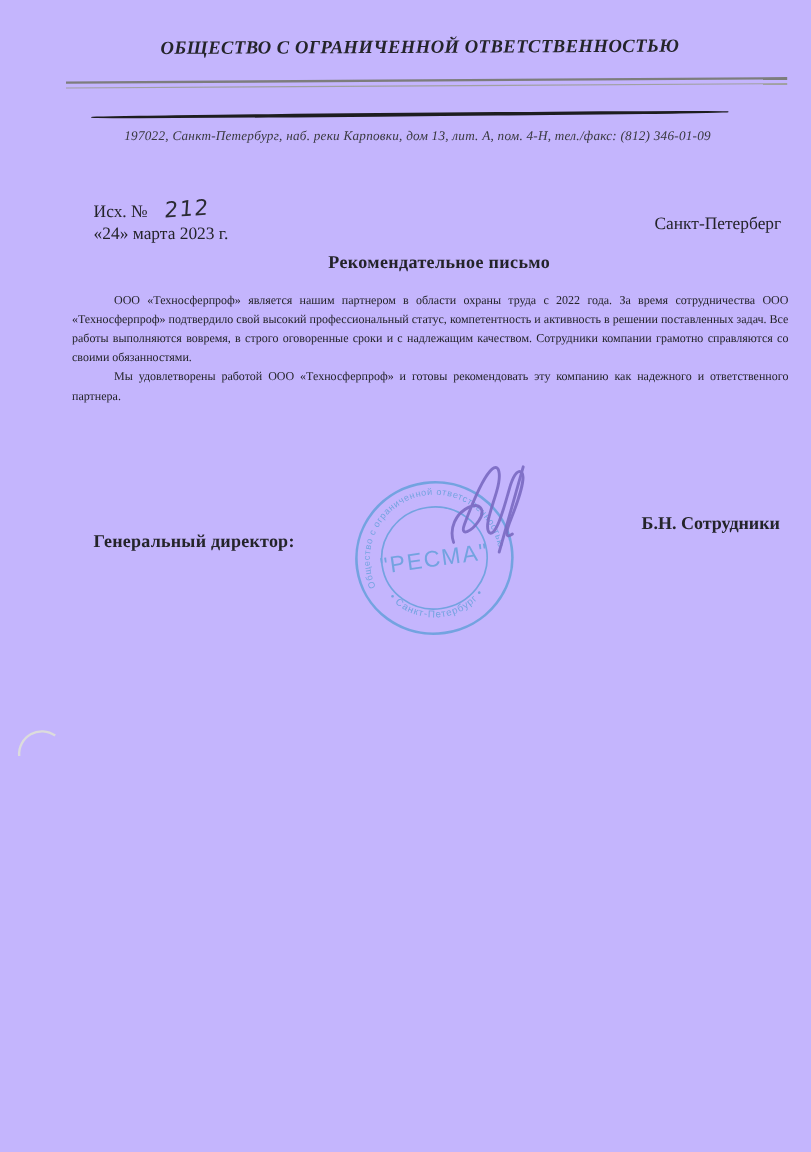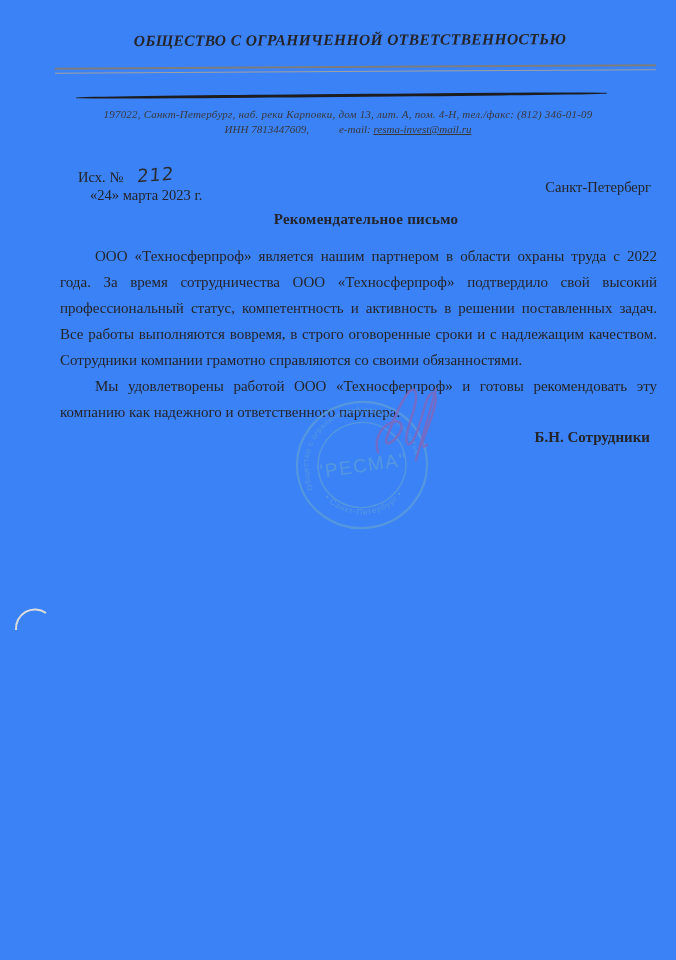--- a/index.html
+++ b/index.html
@@ -1,19 +1,19 @@
 <!DOCTYPE html>
 <html><head>
 <meta charset="utf-8">
 <style>
   html,body{margin:0;padding:0;background:#ffffff;}
   .page{
     position:relative;
     width:676px;height:960px;
-    background:#3b82f6;
+    background:#c4b5fd;
     overflow:hidden;
     font-family:"Liberation Serif", serif;
     color:#24242a;
   }
   .abs{position:absolute;}
 
   .company-type{
     top:31px;left:50px;width:600px;
     text-align:center;
     font-size:15.5px;font-weight:bold;font-style:italic;
@@ -64,37 +64,36 @@
     margin-left:14px;
     font-size:18px;
     font-family:"DejaVu Sans", sans-serif;
     transform:rotate(-4deg) skewX(-8deg) translateY(-1px);
     letter-spacing:1px;
     color:#2b2b33;
   }
   .date-line{
     top:187px;left:78px;
     font-size:14.5px;
-    margin-left:12px;
   }
   .city{
     top:179px;right:25px;
     font-size:14.5px;
     margin-left:37px;
   }
   .letter-title{
     top:211px;left:71px;width:590px;
     text-align:center;
     font-size:15px;font-weight:bold;
     letter-spacing:0.3px;
   }
   .body-text{
     top:243px;left:60px;width:597px;
-    font-size:15px;
-    line-height:26px;
+    font-size:10px;
+    line-height:16px;
     text-align:justify;
   }
   .body-text p{margin:0;text-indent:35px;}
 
   .signer-title{
     top:444px;left:78px;
     font-size:15px;font-weight:bold;
     letter-spacing:0.2px;
   }
   .signer-name{
@@ -113,40 +112,37 @@
 
   <div class="abs company-type">ОБЩЕСТВО С ОГРАНИЧЕННОЙ ОТВЕТСТВЕННОСТЬЮ</div>
 
   <div class="abs double-line"></div>
 
 
   <div class="abs thick-line"></div>
 
   <div class="abs addr1">197022, Санкт-Петербург,  наб. реки Карповки, дом 13, лит. А, пом. 4-Н, тел./факс: (812) 346-01-09</div>
 
-  <div class="abs addr2">
-    <span>ИНН 7813447609,</span><span class="gap"></span><span>e-mail:</span>
-    <span class="email-underline">resma-invest@mail.ru</span>
-  </div>
 
   <div class="abs outgoing">
     <span>Исх. №</span><span class="outgoing-number">212</span>
   </div>
 
   <div class="abs date-line">«24» марта 2023 г.</div>
 
   <div class="abs city">Санкт-Петерберг</div>
 
   <div class="abs letter-title">Рекомендательное письмо</div>
 
   <div class="abs body-text">
     <p>ООО «Техносферпроф» является нашим партнером в области охраны труда с 2022 года. За время сотрудничества ООО «Техносферпроф» подтвердило свой высокий профессиональный статус, компетентность и активность в решении поставленных задач. Все работы выполняются вовремя, в строго оговоренные сроки и с надлежащим качеством. Сотрудники компании грамотно справляются со своими обязанностями.</p>
     <p>Мы удовлетворены работой ООО «Техносферпроф» и готовы рекомендовать эту компанию как надежного и ответственного партнера.</p>
   </div>
 
+  <div class="abs signer-title">Генеральный директор:</div>
   <div class="abs signer-name">Б.Н. Сотрудники</div>
 
   <div class="abs stamp-wrap">
     <svg width="142" height="136" viewBox="0 0 142 136">
       <g transform="rotate(-8 71 67)" opacity="0.78">
         <ellipse cx="71" cy="67" rx="65" ry="63" fill="none" stroke="#5d9ed8" stroke-width="2.2"></ellipse>
         <ellipse cx="71" cy="67" rx="44" ry="42.5" fill="none" stroke="#5d9ed8" stroke-width="1.4"></ellipse>
         <defs>
           <path id="arcTop" d="M 20 86 A 54 54 0 1 1 122 86" fill="none"></path>
           <path id="arcBottom" d="M 26 89 A 50.5 50.5 0 0 0 116 89" fill="none"></path>

